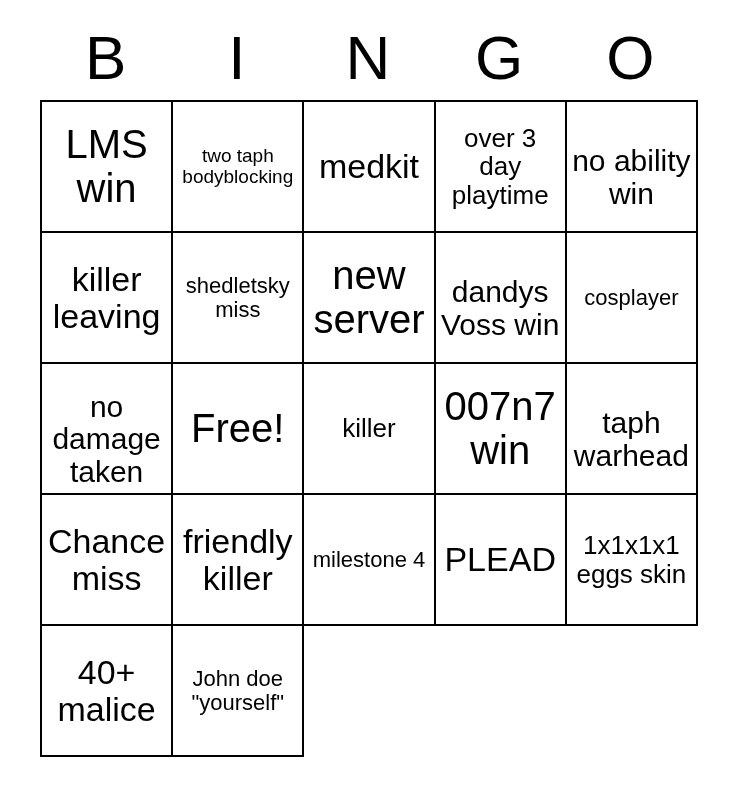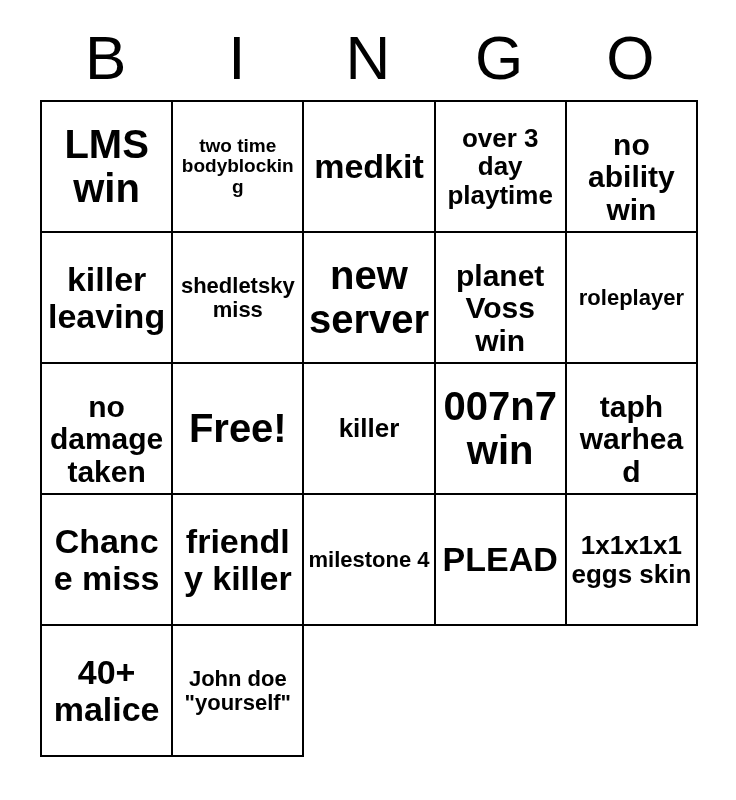--- a/index.html
+++ b/index.html
@@ -47,21 +47,20 @@
   .cell {
     border-right: 2px solid #000;
     border-bottom: 2px solid #000;
     box-sizing: border-box;
     display: flex;
     align-items: center;
     justify-content: center;
     text-align: center;
     padding: 2px 4px;
     overflow: hidden;
-    font-weight: bold;
   }
   .cell span {
     display: block;
     width: 100%;
     line-height: 1.08;
     word-wrap: break-word;
   }
   
   .fs-xxl span { font-size: 40px; }
   .fs-xl  span { font-size: 34px; }
@@ -80,45 +79,45 @@
     <div class="header-letter">I</div>
     <div class="header-letter">N</div>
     <div class="header-letter">G</div>
     <div class="header-letter">O</div>
   </div>
   <div class="grid" id="bingo-grid">
       <div class="cell fs-xxl">
         <span>LMS win</span>
       </div>
       <div class="cell fs-xs">
-        <span>two time bodyblocking</span>
+        <span>two taph bodyblocking</span>
       </div>
       <div class="cell fs-xl">
         <span>medkit</span>
       </div>
       <div class="cell fs-m">
         <span>over 3 day playtime</span>
       </div>
       <div class="cell fs-l">
         <span>no ability win</span>
       </div>
       <div class="cell fs-xl">
         <span>killer leaving</span>
       </div>
       <div class="cell fs-s">
         <span>shedletsky miss</span>
       </div>
       <div class="cell fs-xxl">
         <span>new server</span>
       </div>
       <div class="cell fs-l">
-        <span>planet Voss win</span>
+        <span>dandys Voss win</span>
       </div>
       <div class="cell fs-s">
-        <span>roleplayer</span>
+        <span>cosplayer</span>
       </div>
       <div class="cell fs-l">
         <span>no damage taken</span>
       </div>
       <div class="cell fs-xxl free">
         <span>Free!</span>
       </div>
       <div class="cell fs-m">
         <span>killer</span>
       </div>

